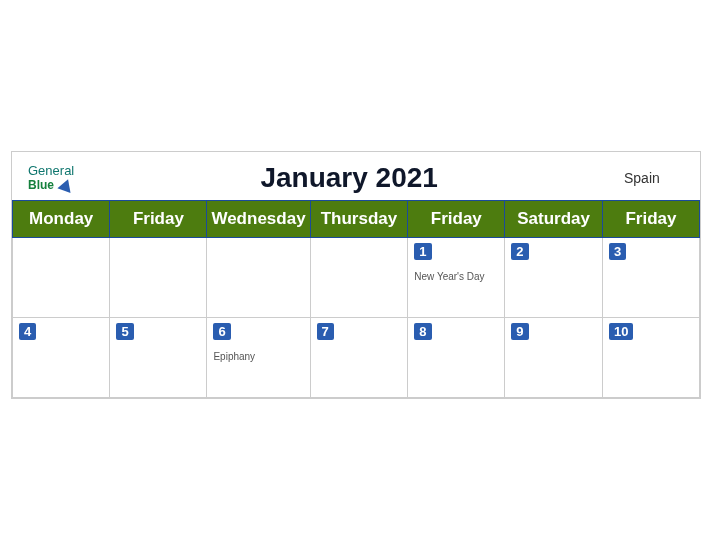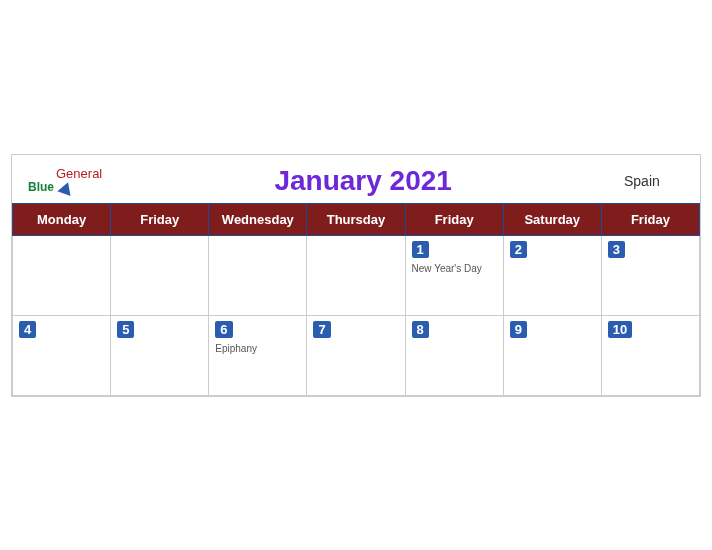--- a/index.html
+++ b/index.html
@@ -24,62 +24,61 @@
       background: #fff;
     }
     .logo-area {
       display: flex;
       flex-direction: column;
       align-items: flex-start;
       line-height: 1.1;
     }
     .logo-general {
       font-size: 13px;
-      color: #b91c1c;
+      color: #0f766e;
       font-weight: normal;
-      margin-left: 28px;
     }
     .logo-blue {
       font-size: 12px;
       color: #15803d;
       font-weight: bold;
     }
     .logo-icon {
       display: inline-block;
       width: 0;
       height: 0;
       border-left: 7px solid transparent;
       border-right: 7px solid transparent;
       border-bottom: 12px solid #2a5db0;
       margin-left: 2px;
       vertical-align: middle;
       transform: rotate(20deg);
     }
     .month-title {
       font-size: 28px;
-      color: #6d28d9;
+      color: #0f172a;
       font-weight: bold;
       text-align: center;
       flex: 1;
     }
     .country-label {
       font-size: 14px;
       color: #333;
       font-weight: normal;
       min-width: 60px;
       text-align: left;
     }
     .calendar-grid {
       width: 100%;
       border-collapse: collapse;
     }
     .calendar-grid th {
-      background: #7f1d1d;
+      background: #4d7c0f;
       color: #fff;
-      font-size: 13px;
+      font-size: 17px;
       font-weight: bold;
       padding: 8px 4px;
       text-align: center;
       border: 1px solid #1a4a9a;
     }
     .calendar-grid td {
       border: 1px solid #ccc;
       vertical-align: top;
       width: 98px;
       height: 80px;
@@ -92,21 +91,21 @@
       background: #2a5db0;
       display: inline-block;
       padding: 1px 5px;
       border-radius: 2px;
       font-weight: bold;
       margin-bottom: 3px;
     }
     .day-event {
       font-size: 10px;
       color: #555;
-      margin-top: 2px;
+      margin-top: 8px;
     }
     .empty-cell {
       background: #fff;
     }
   </style>
 </head>
 <body>
 
 <div class="calendar-wrapper">
   <div class="calendar-header">

